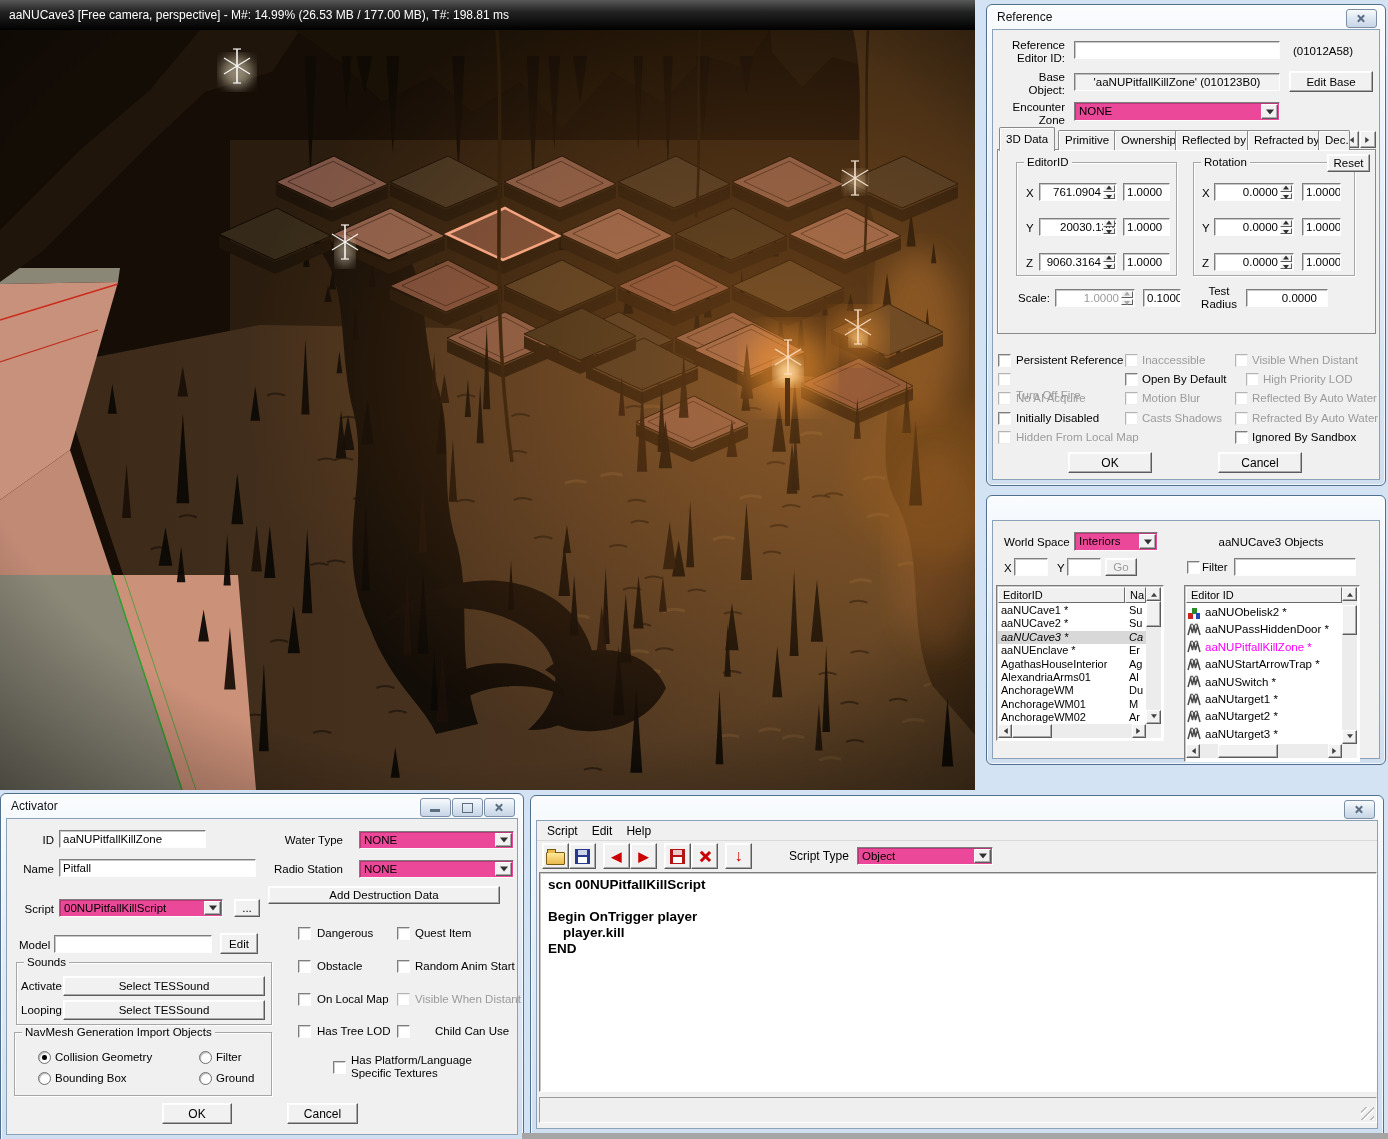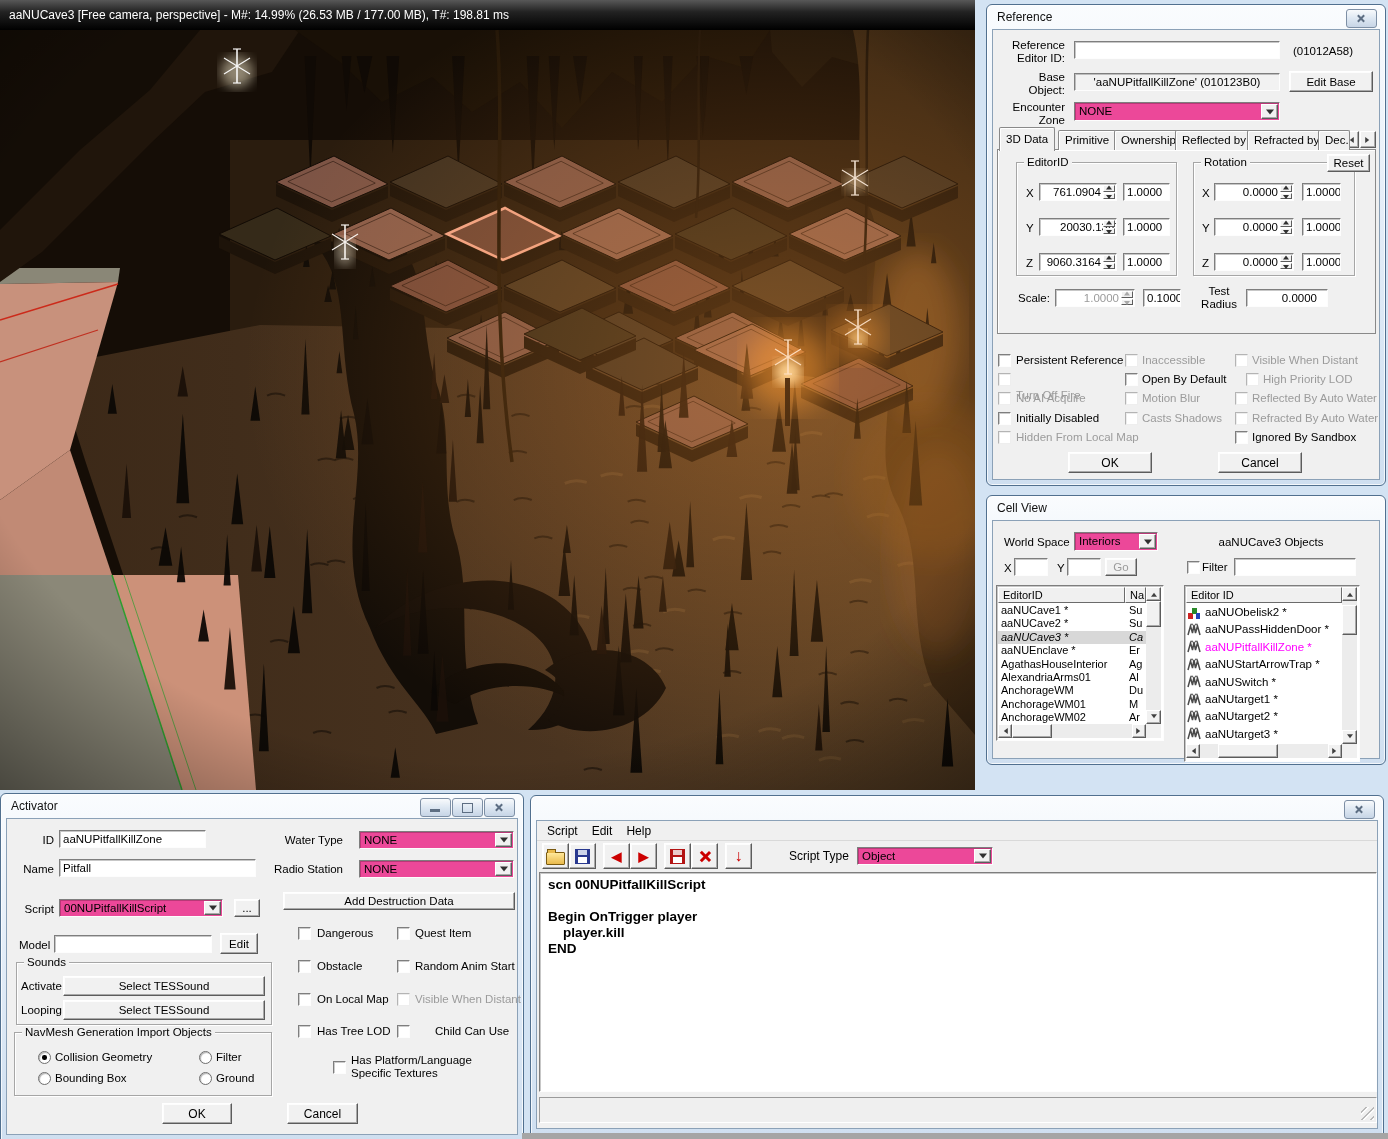--- a/index.html
+++ b/index.html
@@ -578,23 +578,20 @@
       <span class="cblbl dis" style="left:23px;top:401px;">Hidden From Local Map</span>
       <span class="cbx" style="left:242px;top:401px;"></span>
       <span class="cblbl" style="left:259px;top:401px;">Ignored By Sandbox</span>
 
       <div class="btn" style="left:75px;top:422px;width:84px;height:21px;font-size:12px;">OK</div>
       <div class="btn" style="left:225px;top:422px;width:84px;height:21px;font-size:12px;">Cancel</div>
     </div>
   </div>
 
   <div class="win" style="left:986px;top:495px;width:398px;height:268px;">
-    <div class="tbar">
-      <span>Cell View</span>
-    </div>
     <div class="client">
       <span class="lbl" style="left:11px;top:15px;">World Space</span>
       <div class="dd" style="left:81px;top:11px;width:84px;height:19px;">
         <span class="ddtxt">Interiors</span>
         <span class="ddbtn">
             <i class="dar"></i>
           </span>
       </div>
       <div class="lbl" style="left:191px;top:15px;width:174px;text-align:center;">aaNUCave3 Objects</div>
 
@@ -787,21 +784,21 @@
             <i class="dar"></i>
           </span>
       </div>
       <span class="lbl lblr" style="left:252px;top:44px;width:84px;">Radio Station</span>
       <div class="dd" style="left:352px;top:41px;width:155px;height:18px;">
         <span class="ddtxt">NONE</span>
         <span class="ddbtn">
             <i class="dar"></i>
           </span>
       </div>
-      <div class="btn" style="left:276px;top:67px;width:232px;height:18px;margin-top:6px;">Add Destruction Data</div>
+      <div class="btn" style="left:261px;top:67px;width:232px;height:18px;">Add Destruction Data</div>
 
       <span class="lbl lblr" style="left:12px;top:120px;width:30px;">Model</span>
       <div class="tf" style="left:47px;top:116px;width:158px;height:18px;"></div>
       <div class="btn" style="left:213px;top:114px;width:38px;height:21px;">Edit</div>
 
       <div class="grp" style="left:9px;top:143px;width:254px;height:61px;">
         <span class="glbl">Sounds</span>
         <span class="lbl" style="left:4px;top:17px;">Activate</span>
         <div class="btn" style="left:46px;top:13px;width:202px;height:20px;">Select TESSound</div>
         <span class="lbl" style="left:4px;top:41px;">Looping</span>

